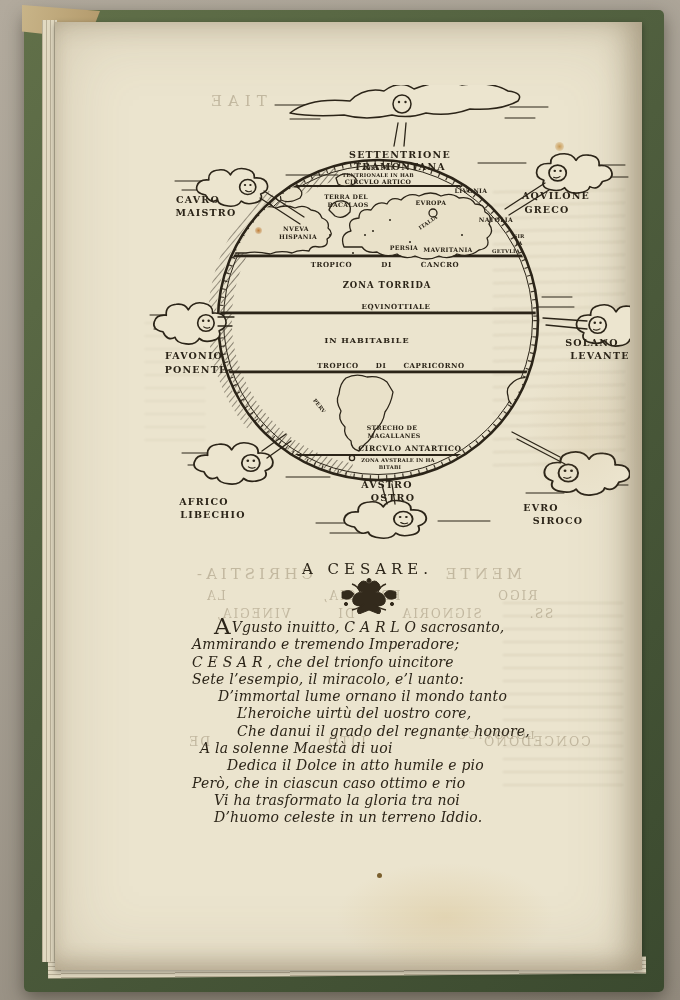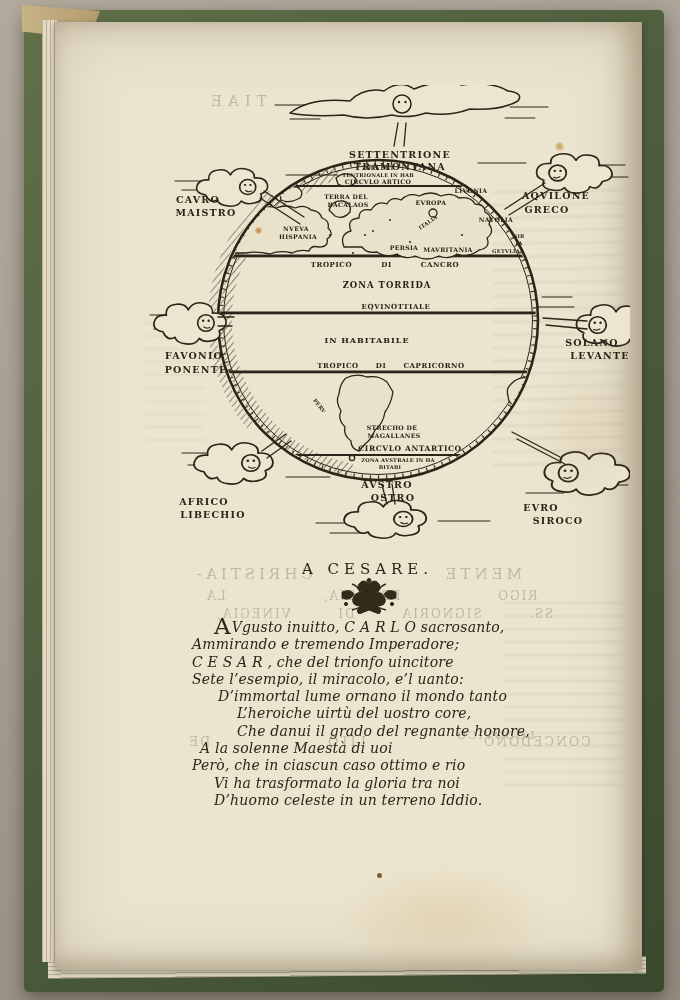--- a/index.html
+++ b/index.html
@@ -267,20 +267,21 @@
 
     <div class="sonnet">
       <div class="line m33"><span class="dropcap">A</span><span>Vgusto inuitto, C A R L O sacrosanto,</span></div>
       <div class="line m47">Ammirando e tremendo Imperadore;</div>
       <div class="line m47">C E S A R , che del trionfo uincitore</div>
       <div class="line m47">Sete l’esempio, il miracolo, e’l uanto:</div>
       <div class="line m26">D’immortal lume ornano il mondo tanto</div>
       <div class="line m45">L’heroiche uirtù del uostro core,</div>
       <div class="line m45">Che danui il grado del regnante honore,</div>
       <div class="line m13">A la solenne Maestà di uoi</div>
+      <div class="line m35">Dedica il Dolce in atto humile e pio</div>
       <div class="line m0">Però, che in ciascun caso ottimo e rio</div>
       <div class="line m22">Vi ha trasformato la gloria tra noi</div>
       <div class="line m22">D’huomo celeste in un terreno Iddio.</div>
     </div>
 
     <div class="ink-dot"></div>
 
     <div class="spot s1"></div>
     <div class="spot s2"></div>
     <div class="spot s3"></div>

